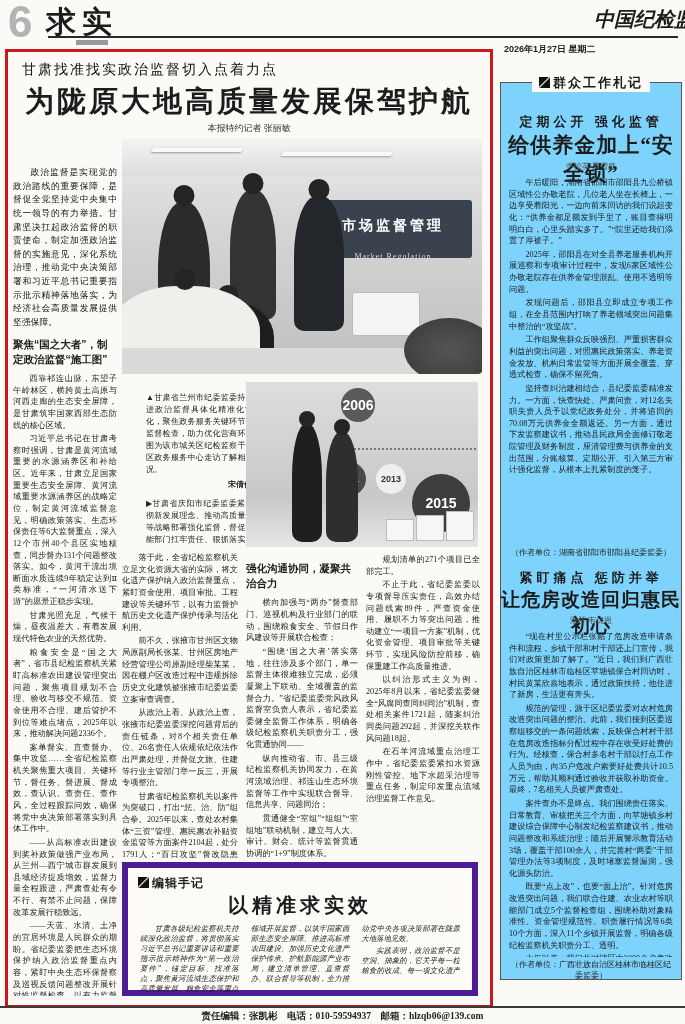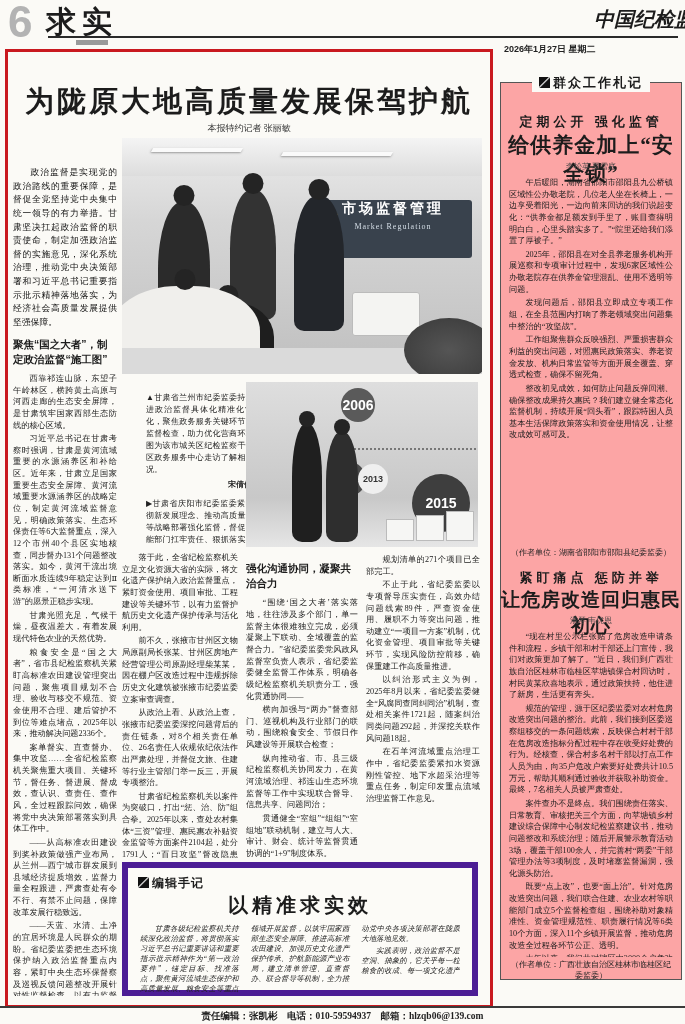--- a/index.html
+++ b/index.html
@@ -40,62 +40,62 @@
   .col3{left:238px;top:502px;width:112px;height:304px;}
   .col4{left:358px;top:502px;width:114px;height:304px;}
 
   
   .photo1{position:absolute;left:114px;top:86px;width:360px;height:236px;overflow:hidden;
           background:linear-gradient(180deg,#ececec 0%,#d6d6d6 35%,#bfbfbf 100%);}
   .ceiling{position:absolute;left:0;top:0;width:100%;height:38px;
            background:linear-gradient(#f4f4f4,#dddddd);}
   .lightstrip{position:absolute;height:4px;background:#fafafa;box-shadow:0 1px 2px #999;}
   .sign{position:absolute;right:10px;top:62px;width:158px;height:58px;background:#39424d;
-        border-radius:3px;color:#fff;text-align:center;padding-top:0;box-sizing:border-box;}
+        border-radius:3px;color:#fff;text-align:center;padding-top:17px;box-sizing:border-box;}
   .sign-cn{font-size:14px;font-weight:bold;letter-spacing:3px;}
-  .sign-en{font-size:8px;color:#d4dde6;letter-spacing:1px;margin-top:4px;}
+  .sign-en{font-size:8px;color:#d4dde6;letter-spacing:1px;margin-top:17px;}
   .sign-emblem{position:absolute;left:10px;top:10px;width:14px;height:14px;border-radius:50%;
                background:radial-gradient(#e8cf7e,#b9a14f);}
   .fig{position:absolute;border-radius:45% 45% 10px 10px;}
   .fig .head{position:absolute;top:-17px;left:50%;transform:translateX(-50%);
              width:21px;height:21px;border-radius:50%;background:#242424;}
   .desk{position:absolute;left:0;bottom:0;width:100%;height:26px;background:#dadada;}
   .printer{position:absolute;right:62px;bottom:38px;width:66px;height:42px;background:#f4f4f2;
            border:1px solid #bbb;border-radius:3px;}
   .plant{position:absolute;right:-12px;bottom:-8px;width:90px;height:64px;border-radius:50%;
          background:radial-gradient(#555,#383838);}
 
   .photo2{position:absolute;left:238px;top:330px;width:232px;height:165px;overflow:hidden;
           background:linear-gradient(180deg,#dedede,#c8c8c8 70%,#e6e6e6 100%);}
   .timeline{position:absolute;left:105px;top:66px;width:125px;height:0;
             border-top:2px dotted #777;}
   .circle{position:absolute;border-radius:50%;display:flex;align-items:center;
           justify-content:center;font-family:"Liberation Sans",sans-serif;font-weight:bold;}
   .c2006{left:95px;top:6px;width:34px;height:34px;background:#5a5a5a;color:#fff;font-size:14px;}
   .c2011{left:86px;top:80px;width:34px;height:34px;background:#4a4a4a;color:#fff;font-size:9px;}
-  .c2013{left:112px;top:82px;width:30px;height:30px;background:#efefef;color:#333;font-size:9px;}
+  .c2013{left:130px;top:82px;width:30px;height:30px;background:#efefef;color:#333;font-size:9px;}
   .c2015{left:166px;top:92px;width:58px;height:58px;background:#3e3e3e;color:#fff;font-size:14px;}
   .box-row{position:absolute;bottom:6px;background:#f6f6f4;border:1px solid #bbb;}
 
   
   .ed-box{position:absolute;left:114px;top:810px;width:356px;height:134px;border:6px solid #4c1d95;
           background:#fcfbf7;box-sizing:border-box;}
   .ed-label{position:absolute;left:10px;top:7px;font-size:12px;font-weight:bold;letter-spacing:1px;}
   .blk-icon{display:inline-block;width:11px;height:11px;vertical-align:-1px;margin-right:3px;
             background:linear-gradient(135deg,#111 42%,#fff 48%,#111 56%);}
   .ed-title{position:absolute;left:0;right:0;top:24px;text-align:center;font-size:20px;
             font-weight:900;letter-spacing:4px;margin:0;}
   .ed-cols{position:absolute;left:12px;right:12px;top:56px;height:70px;overflow:hidden;
            column-count:3;column-gap:12px;column-fill:auto;}
   .ed-cols p{margin:0 0 2px;text-indent:2em;font-size:7.4px;line-height:1.35;font-style:italic;
              text-align:justify;color:#222;}
 
   
   .sidebar{position:absolute;left:500px;top:82px;width:182px;height:898px;border:1px solid #555;
-           background:#fca5a5;box-sizing:border-box;overflow:visible;text-decoration:underline;}
+           background:#7dd3fc;box-sizing:border-box;overflow:visible;text-decoration:underline;}
   .sb-header{position:absolute;left:50%;top:-9px;transform:translateX(-50%);background:#fbfaf6;
              padding:0 7px;font-size:13px;font-weight:bold;letter-spacing:2px;white-space:nowrap;}
   .sb-kicker{position:absolute;left:0;right:0;text-align:center;font-size:13px;letter-spacing:4px;
              font-weight:bold;}
   .sb-headline{position:absolute;left:0;right:0;text-align:center;font-weight:900;margin:0;
                letter-spacing:1px;}
   .sb-byline{position:absolute;left:0;right:0;text-align:center;font-size:8px;color:#444;}
   .sb-body{position:absolute;left:8px;right:8px;overflow:hidden;text-align:justify;}
   .sb-body p{margin:0 0 2px;text-indent:2em;font-size:8.2px;line-height:1.42;}
   .sb-attr{position:absolute;left:8px;right:8px;text-align:center;font-size:8px;color:#222;}
@@ -111,20 +111,21 @@
 <div class="page">
 
   <div class="pg-num">6</div>
   <div class="pg-section">求实</div>
   <div class="hdr-rule"></div>
   <div class="hdr-bar"></div>
   <div class="pg-date">2026年1月27日 星期二</div>
   <div class="pg-masthead">中国纪检监察报</div>
 
   <section class="main-art">
+    <div class="ma-kicker">甘肃找准找实政治监督切入点着力点</div>
     <h1 class="ma-headline">为陇原大地高质量发展保驾护航</h1>
     <div class="ma-byline">本报特约记者 张丽敏</div>
 
     <div class="photo1">
       <div class="ceiling"></div>
       <div class="lightstrip" style="left:30px;top:10px;width:90px;transform:skewX(-30deg);"></div>
       <div class="lightstrip" style="left:160px;top:14px;width:110px;transform:skewX(-30deg);"></div>
       <div class="sign">
         <span class="sign-emblem"></span>
         <div class="sign-cn">市场监督管理</div>
@@ -200,22 +201,22 @@
 
     <p>落于此，全省纪检监察机关立足文化资源大省的实际，将文化遗产保护纳入政治监督重点，紧盯资金使用、项目审批、工程建设等关键环节，以有力监督护航历史文化遗产保护传承与活化利用。</p>
         <p>前不久，张掖市甘州区文物局原副局长张某、甘州区房地产经营管理公司原副经理柴某某，因在棚户区改造过程中违规拆除历史文化建筑被张掖市纪委监委立案审查调查。</p>
         <p>从政治上看、从政治上查，张掖市纪委监委深挖问题背后的责任链条，对8个相关责任单位、26名责任人依规依纪依法作出严肃处理，并督促文旅、住建等行业主管部门举一反三，开展专项整治。</p>
         <p>甘肃省纪检监察机关以案件为突破口，打出“惩、治、防”组合拳。2025年以来，查处农村集体“三资”管理、惠民惠农补贴资金监管等方面案件2104起，处分1791人；“百日攻坚”督改隐患27853个；推动5607个人居环境问题整改。</p>
       </div>
     <div class="col col3">
       <div class="subhead">强化沟通协同，凝聚共治合力</div>
       <div>
 
-      <p>“围绕‘国之大者’落实落地，往往涉及多个部门，单一监督主体很难独立完成，必须凝聚上下联动、全域覆盖的监督合力。”省纪委监委党风政风监督室负责人表示，省纪委监委健全监督工作体系，明确各级纪检监察机关职责分工，强化贯通协同——</p>
-          <p>横向加强与“两办”督查部门、巡视机构及行业部门的联动，围绕粮食安全、节假日作风建设等开展联合检查；</p>
+      <p>横向加强与“两办”督查部门、巡视机构及行业部门的联动，围绕粮食安全、节假日作风建设等开展联合检查；</p>
+          <p>“围绕‘国之大者’落实落地，往往涉及多个部门，单一监督主体很难独立完成，必须凝聚上下联动、全域覆盖的监督合力。”省纪委监委党风政风监督室负责人表示，省纪委监委健全监督工作体系，明确各级纪检监察机关职责分工，强化贯通协同——</p>
           <p>纵向推动省、市、县三级纪检监察机关协同发力，在黄河流域治理、祁连山生态环境监督等工作中实现联合督导、信息共享、问题同治；</p>
           <p>贯通健全“室组”“组组”“室组地”联动机制，建立与人大、审计、财会、统计等监督贯通协调的“1+9”制度体系。</p>
         </div>
     </div>
     <div class="col col4">
 
     <p>规划清单的271个项目已全部完工。</p>
         <p>不止于此，省纪委监委以专项督导压实责任，高效办结问题线索89件，严查资金使用、履职不力等突出问题，推动建立“一项目一方案”机制，优化资金管理、项目审批等关键环节，实现风险防控前移，确保重建工作高质量推进。</p>
         <p>以纠治形式主义为例，2025年8月以来，省纪委监委健全“风腐同查同纠同治”机制，查处相关案件1721起，随案纠治同类问题292起，并深挖关联作风问题18起。</p>
         <p>在石羊河流域重点治理工作中，省纪委监委紧扣水资源刚性管控、地下水超采治理等重点任务，制定印发重点流域治理监督工作意见。</p>
@@ -241,33 +242,33 @@
 
     <div class="sb-kicker" style="top:30px;">定期公开 强化监管</div>
     <h2 class="sb-headline" style="top:48px;font-size:21px;">给供养金加上“安全锁”</h2>
     <div class="sb-byline" style="top:78px;">李松英 夏雪庭</div>
     <div class="sb-body" style="top:94px;height:366px;">
 
     <p>午后暖阳，湖南省邵阳市邵阳县九公桥镇区域性公办敬老院，几位老人坐在长椅上，一边享受着阳光，一边向前来回访的我们说起变化：“供养金都足额发到手里了，账目查得明明白白，心里头踏实多了。”“院里还给我们添置了厚被子。”</p>
         <p>2025年，邵阳县在对全县养老服务机构开展巡察和专项审计过程中，发现6家区域性公办敬老院存在供养金管理混乱、使用不透明等问题。</p>
         <p>发现问题后，邵阳县立即成立专项工作组，在全县范围内打响了养老领域突出问题集中整治的“攻坚战”。</p>
         <p>工作组聚焦群众反映强烈、严重损害群众利益的突出问题，对照惠民政策落实、养老资金发放、机构日常监管等方面开展全覆盖、穿透式检查，确保不留死角。</p>
-        <p>整改初见成效，如何防止问题反弹回潮、确保整改成果持久惠民？我们建立健全常态化监督机制，持续开展“回头看”，跟踪特困人员基本生活保障政策落实和资金使用情况，让整改成效可感可及。</p>
+        <p>坚持查纠治建相结合，县纪委监委精准发力。一方面，快查快处、严肃问责，对12名失职失责人员予以党纪政务处分，并将追回的70.08万元供养金全额返还。另一方面，通过下发监察建议书，推动县民政局全面修订敬老院管理及财务制度，厘清管理费与供养金的支出范围，分账核算、定期公开、引入第三方审计强化监督，从根本上扎紧制度的笼子。</p>
       </div>
     <div class="sb-attr" style="top:464px;">（作者单位：湖南省邵阳市邵阳县纪委监委）</div>
 
     <div class="sb-kicker" style="top:486px;">紧盯痛点 惩防并举</div>
     <h2 class="sb-headline" style="top:504px;font-size:19px;">让危房改造回归惠民初心</h2>
     <div class="sb-byline" style="top:532px;">潘琴 韦优恩</div>
     <div class="sb-body" style="top:548px;height:326px;">
 
     <p>“现在村里公示栏张贴了危房改造申请条件和流程，乡镇干部和村干部还上门宣传，我们对政策更加了解了。”近日，我们到广西壮族自治区桂林市临桂区苹塘镇保合村回访时，村民黄某欣喜地表示，通过政策扶持，他住进了新房，生活更有奔头。</p>
         <p>规范的管理，源于区纪委监委对农村危房改造突出问题的整治。此前，我们接到区委巡察组移交的一条问题线索，反映保合村村干部在危房改造指标分配过程中存在收受好处费的行为。经核查，保合村多名村干部以打点工作人员为由，向35户危改户索要好处费共计10.5万元，帮助其顺利通过验收并获取补助资金。最终，7名相关人员被严肃查处。</p>
         <p>案件查办不是终点。我们围绕责任落实、日常教育、审核把关三个方面，向苹塘镇乡村建设综合保障中心制发纪检监察建议书，推动问题整改和系统治理；随后开展警示教育活动3场，覆盖干部100余人，并完善村“两委”干部管理办法等3项制度，及时堵塞监督漏洞，强化源头防治。</p>
-        <p>既要“点上改”，也要“面上治”。针对危房改造突出问题，我们联合住建、农业农村等职能部门成立5个监督检查组，围绕补助对象精准性、资金管理规范性、职责履行情况等6类10个方面，深入11个乡镇开展监督，推动危房改造全过程各环节公正、透明。</p>
+        <p>既要“点上改”，也要“面上治”。针对危房改造突出问题，我们联合住建、农业农村等职能部门成立5个监督检查组，围绕补助对象精准性、资金管理规范性、职责履行情况等6类10个方面，深入11个乡镇开展监督，明确各级纪检监察机关职责分工、透明。</p>
         <p>去年以来，我们共对辖区内3000余户危改户情况进行全面摸排，发现问题线索2件，谈话提醒16人次，提出监察建议9条，推动住建部门制定出台农村危房改造资格审核制度等长效机制，并推行“四级公示”。截至目前，已有146户危改户申领政策补助344.64万元，住上了安全舒适的新房。</p>
       </div>
     <div class="sb-attr" style="top:876px;">（作者单位：广西壮族自治区桂林市临桂区纪委监委）</div>
   </aside>
 
   <div class="footer-rule"></div>
   <div class="footer">责任编辑：张凯彬　电话：010-59594937　邮箱：hlzqb06@139.com</div>
 
 </div>
 

